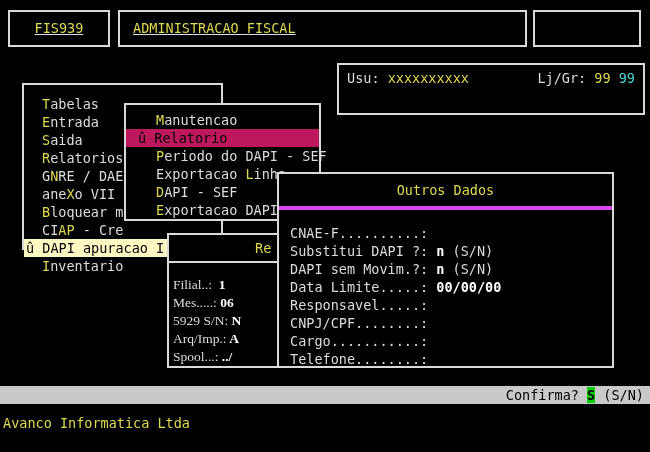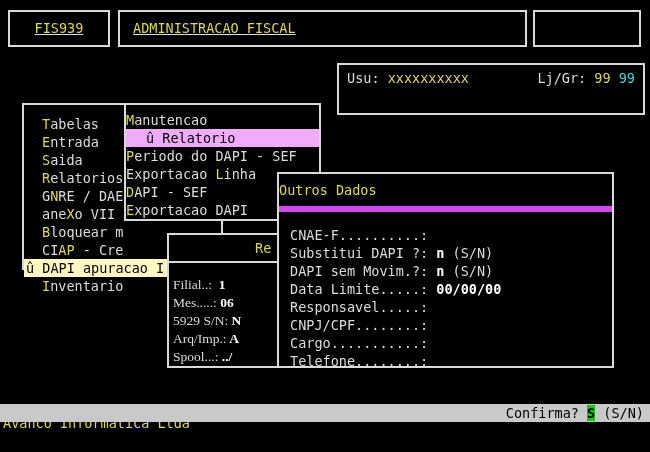--- a/index.html
+++ b/index.html
@@ -13,37 +13,37 @@
   .row{height:18px;line-height:18px;white-space:pre;}
   
   .hbox{top:10px;height:37px;text-decoration:underline;}
   #prog-box{left:8px;width:102px;text-align:center;line-height:33px;}
   #title-box{left:118px;width:409px;line-height:33px;padding-left:13px;}
   #empty-box{left:533px;width:108px;}
   
   #session-box{left:337px;top:63px;width:308px;height:52px;padding:4px 8px;}
   .sess-row{display:flex;justify-content:space-between;height:18px;line-height:18px;white-space:pre;}
   
-  #main-menu{left:22px;top:83px;width:201px;height:167px;padding-top:10px;z-index:1;margin-top:20px;}
+  #main-menu{left:22px;top:83px;width:201px;height:167px;padding-top:10px;z-index:1;}
   .mrow{height:18px;line-height:18px;white-space:pre;padding-left:18px;}
   .mrow.selected{padding-left:2px;background:#fef9c3;color:#000;}
   
   #submenu{left:124px;top:103px;width:197px;height:118px;padding-top:6px;z-index:2;}
-  .srow{height:18px;line-height:18px;white-space:pre;padding-left:0;}
-  .srow.selected{padding-left:20px;background:#f0abfc;color:#000;}
+  .srow{height:18px;line-height:18px;white-space:pre;padding-left:30px;}
+  .srow.selected{padding-left:12px;background:#be185d;color:#000;}
   
   #re-window{left:167px;top:233px;width:150px;height:135px;z-index:3;}
   #re-title{height:26px;line-height:26px;border-bottom:2px solid #d9d9d9;padding-left:86px;white-space:pre;}
   #re-fields{padding:13px 0 16px 4px;font-family:Liberation Serif, serif;}
   
   #outros-window{left:277px;top:172px;width:337px;height:196px;z-index:4;}
-  #outros-title{height:32px;line-height:32px;border-bottom:6px solid #d946ef;}
+  #outros-title{height:32px;line-height:32px;border-bottom:4px solid #d946ef;text-align:center;}
   #outros-fields{padding:14px 12px 0 11px;}
   
-  #confirm-bar{position:absolute;left:0;top:404px;width:650px;height:18px;background:#c9c9c9;
+  #confirm-bar{position:absolute;left:0;top:386px;width:650px;height:18px;background:#c9c9c9;
                color:#000;text-align:right;padding-right:6px;box-sizing:border-box;
                line-height:18px;white-space:pre;z-index:6;}
   #confirm-key{background:#00cf00;color:#000;font-weight:bold;}
   
   #footer{position:absolute;left:3px;top:414px;height:18px;line-height:18px;color:#ddd94f;white-space:pre;}
 </style>
 </head>
 <body>
 
 <div class="win hbox" id="prog-box">

